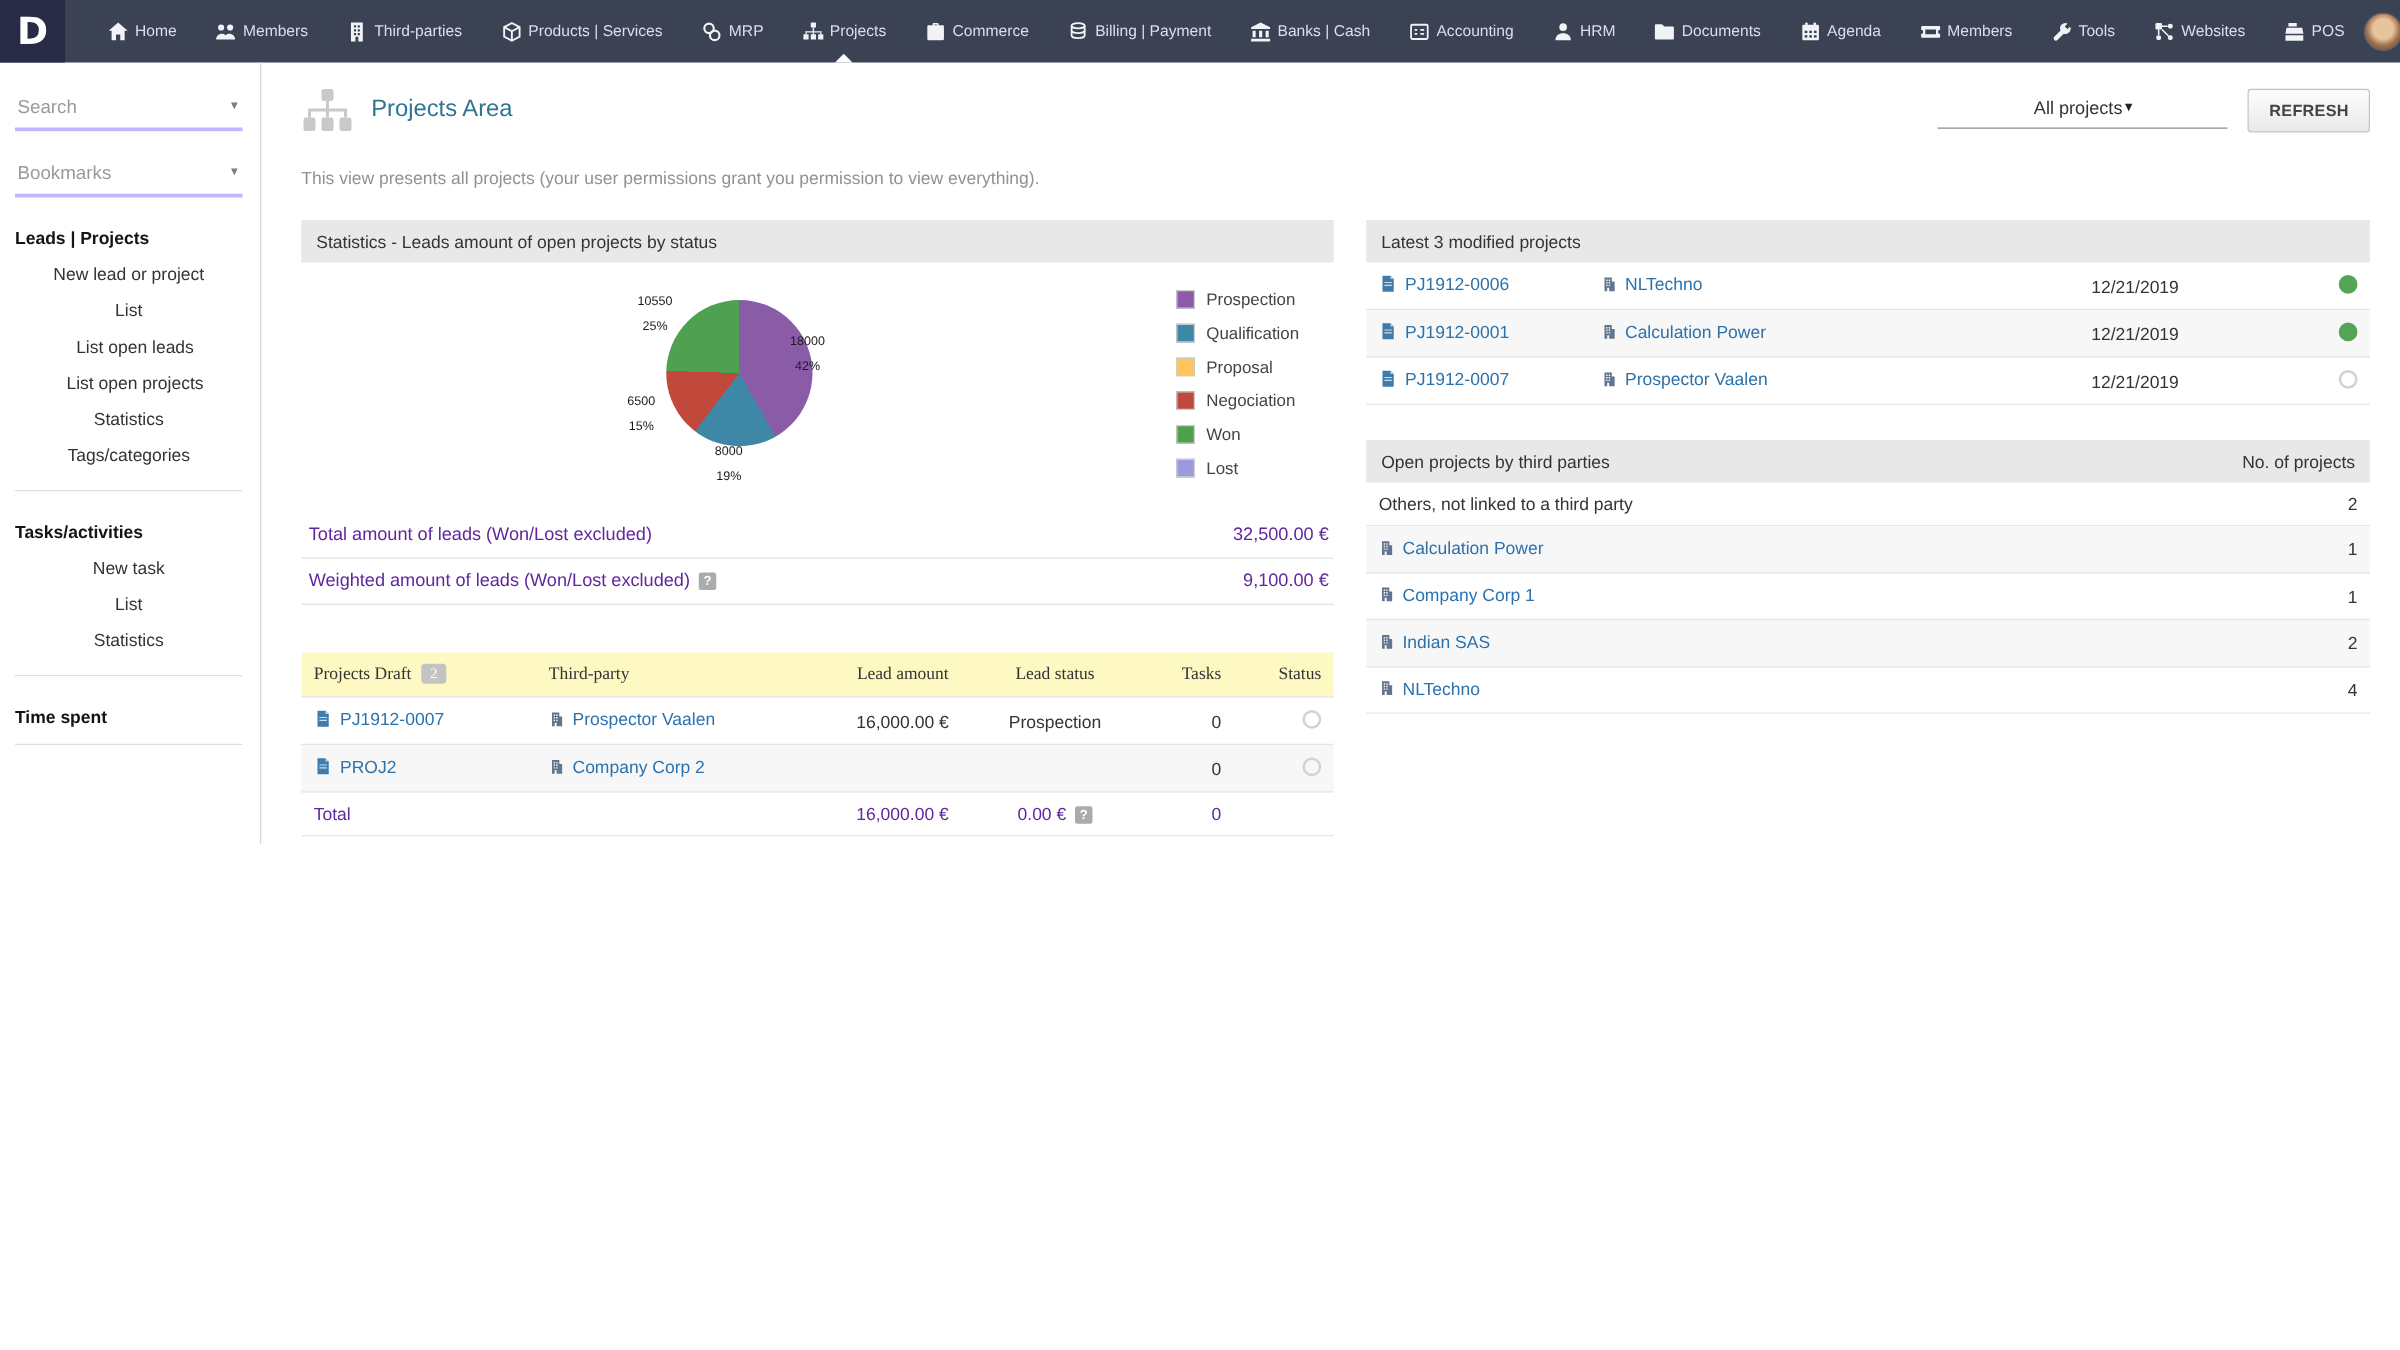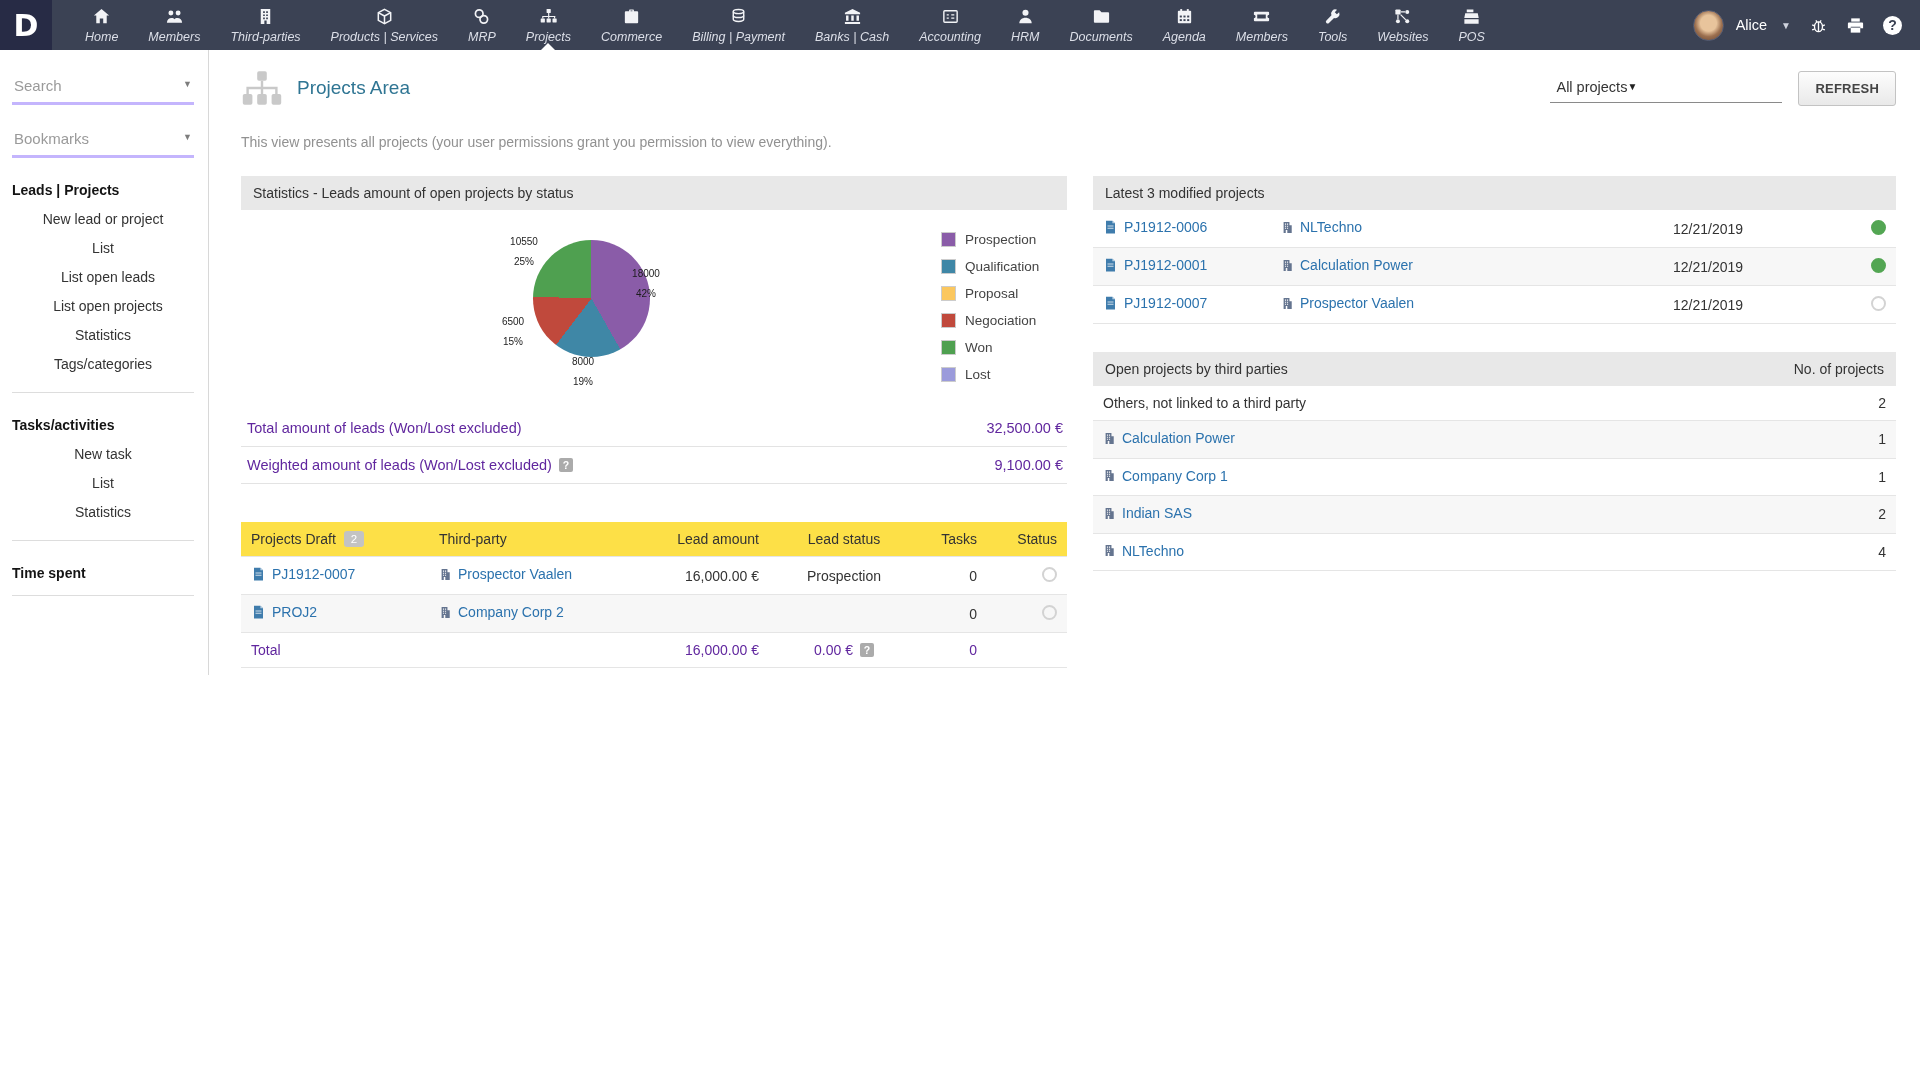--- a/index.html
+++ b/index.html
@@ -4,21 +4,21 @@
 <style>
   * { box-sizing: border-box; margin: 0; padding: 0; }
   html,body { width: 1920px; height: 1080px; overflow: hidden; }
   body { font-family: "Liberation Sans", "DejaVu Sans", sans-serif; background: #fff; color: #333; font-size: 14px; }
 
   
   .topnav { height: 50px; background: #3b4254; display: flex; align-items: stretch; color: #e9ebf1; }
   .logo-box { width: 52px; background: #272b45; display: flex; align-items: center; justify-content: center; flex: none; }
   .logo-d { color: #fff; font-size: 30px; font-weight: bold; font-family: "DejaVu Sans", sans-serif; }
   .nav-items { display: flex; align-items: stretch; margin-left: 18px; }
-  .nav-item { position: relative; display: flex; flex-direction: column; align-items: center; justify-content: center; gap: 4px; padding: 4px 15px; cursor: pointer; font-style: italic; }
+  .nav-item { position: relative; display: flex; flex-direction: row; align-items: center; justify-content: center; gap: 4px; padding: 4px 15px; cursor: pointer; }
   .nav-item svg { width: 19px; height: 19px; color: #f2f3f6; }
   .nav-label { font-size: 12.5px; color: #dcdfe8; white-space: nowrap; }
   .active-caret { position: absolute; bottom: 0; left: 50%; transform: translateX(-50%); width: 0; height: 0; border-left: 7px solid transparent; border-right: 7px solid transparent; border-bottom: 7px solid #fff; }
   .nav-right { margin-left: auto; display: flex; align-items: center; gap: 12px; padding-right: 18px; }
   .avatar { width: 31px; height: 31px; border-radius: 50%; background: radial-gradient(circle at 50% 42%, #e8c49c 0 36%, #9c7050 60%, #5d4030 100%); border: 1px solid #565d74; flex: none; }
   .user-name { font-size: 14.5px; color: #fff; }
   .chev { font-size: 10px; color: #cfd3de; margin-left: 2px; }
   .nav-tool { width: 19px; height: 19px; color: #fff; cursor: pointer; margin-left: 6px; }
   .help-circle { width: 19px; height: 19px; border-radius: 50%; background: #fff; color: #3b4254; font-weight: bold; font-size: 14px; display: flex; align-items: center; justify-content: center; cursor: pointer; margin-left: 6px; }
 
@@ -33,21 +33,21 @@
   .menu-item { font-size: 14px; color: #333; padding: 6.5px 0; cursor: pointer; text-align: center; }
   .menu-item.indent { padding-left: 10px; }
   .side-divider { border: none; border-top: 1px solid #ddd; margin: 14px 0 4px; }
 
   .main { flex: 1; padding: 20px 24px 0 32px; }
   .main-header { display: flex; align-items: center; }
   .title-wrap { display: flex; align-items: center; gap: 14px; }
   .orgchart-ic { width: 42px; height: 36px; color: #c9c9c9; }
   .page-title { font-size: 19px; color: #2f7593; font-weight: normal; }
   .filter-area { margin-left: auto; display: flex; align-items: center; gap: 16px; }
-  .select-box { width: 232px; border-bottom: 1px solid #8a8a8a; display: flex; justify-content: flex-start; align-items: center; padding: 5px 4px 7px 6px; font-size: 14.5px; color: #333; cursor: pointer; }
+  .select-box { width: 232px; border-bottom: 1px solid #8a8a8a; display: flex; justify-content: center; align-items: center; padding: 5px 4px 7px 6px; font-size: 14.5px; color: #333; cursor: pointer; }
   .select-box .sel-caret { font-size: 10px; color: #222; }
   .refresh-btn { background: linear-gradient(#fdfdfd, #e9e9e9); border: 1px solid #c3c3c3; border-radius: 3px; padding: 9px 16px; font-size: 13px; font-weight: bold; color: #444; cursor: pointer; font-family: inherit; letter-spacing: .2px; }
   .intro-text { color: #919191; font-size: 14px; margin: 28px 0 26px; }
 
   .columns { display: flex; gap: 26px; align-items: flex-start; }
   .col-left { width: 826px; flex: none; }
   .col-right { flex: 1; }
 
   .band { background: #e8e8e8; padding: 9px 12px; font-size: 14px; color: #333; display: flex; justify-content: space-between; align-items: center; }
 
@@ -65,21 +65,21 @@
   .legend-label { font-size: 13.5px; color: #444; }
 
   .amount-row { display: flex; justify-content: space-between; align-items: center; padding: 10px 4px 10px 6px; border-bottom: 1px solid #e3e3e3; color: #60269e; font-size: 14.5px; }
   .amount-row:first-of-type { border-top: 1px solid #e3e3e3; }
   .help-badge { display: inline-block; width: 14px; height: 14px; background: #ababab; color: #fff; border-radius: 2px; font-size: 10.5px; font-weight: bold; text-align: center; line-height: 14px; margin-left: 7px; vertical-align: 1px; }
 
   
   .draft-table { margin-top: 38px; }
   .grid-row { display: grid; align-items: center; border-bottom: 1px solid #e5e5e5; }
   .draft-cols { grid-template-columns: 188px 1fr 155px 150px 68px 80px; }
-  .grid-head { background: #fde047; font-size: 14px; color: #333; }
+  .grid-head { background: #fef9c3; font-size: 14px; color: #333; font-family: Liberation Serif, serif; }
   .grid-head > div, .grid-row > div { padding: 9px 10px; }
   .cell-right { text-align: right; }
   .cell-center { text-align: center; }
   .row-alt { background: #f7f7f7; }
   .ref-link, .party-link { display: inline-flex; align-items: center; gap: 6px; color: #2b72ad; cursor: pointer; }
   .ic-doc { width: 15px; height: 16px; flex: none; }
   .ic-bld { width: 13px; height: 15px; flex: none; color: #64748f; }
   .count-badge { display: inline-block; background: #c3c3c3; color: #fff; border-radius: 3px; font-size: 11.5px; padding: 2px 7px; margin-left: 8px; vertical-align: 1px; }
   .dot { display: inline-block; width: 15px; height: 15px; border-radius: 50%; border: 2px solid #d3d3d3; background: transparent; }
   .dot[data-status="green"] { background: #53a653; border-color: #53a653; }

